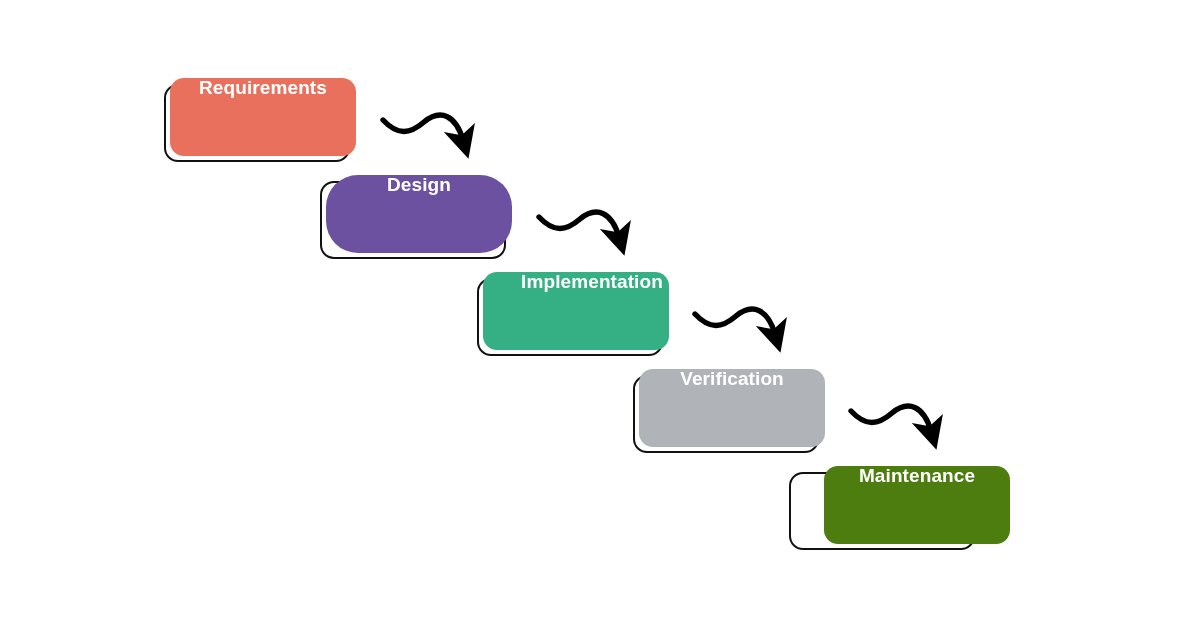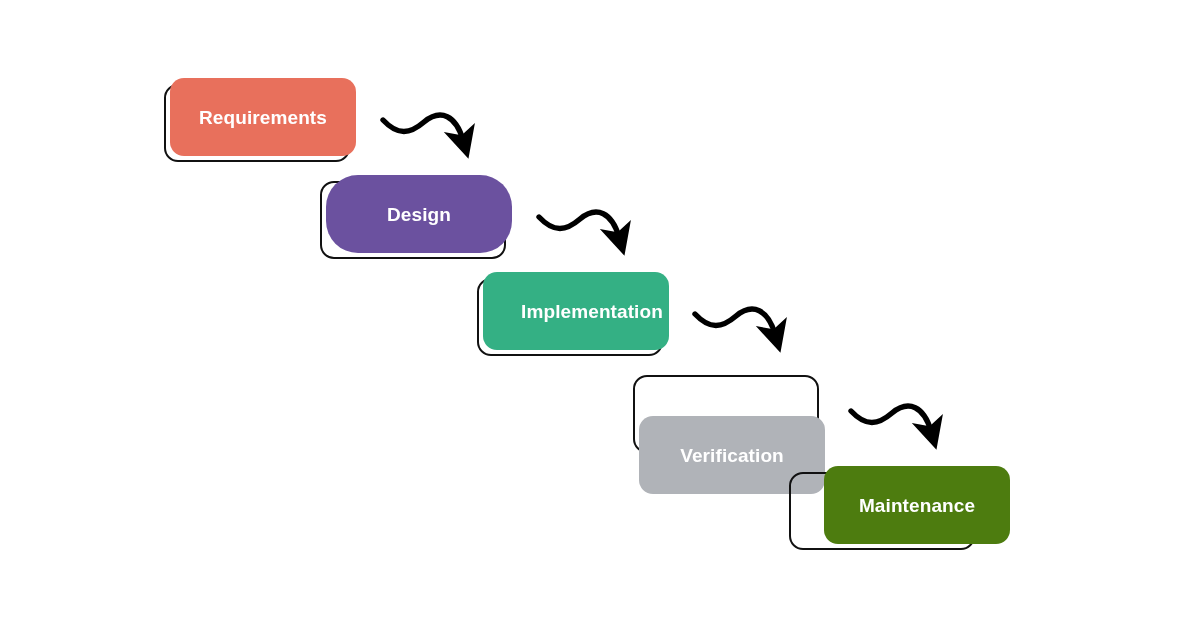--- a/index.html
+++ b/index.html
@@ -39,21 +39,20 @@
   
   .stage .fill {
     position: absolute;
     left: 6px;
     top: -6px;
     width: 186px;
     height: 78px;
     border-radius: 14px;
     box-sizing: border-box;
     display: flex;
-    align-items: center;
     justify-content: center;
   }
   .stage .label {
     color: #ffffff;
     font-family: "Liberation Sans", sans-serif;
     font-weight: bold;
     font-size: 19px;
     letter-spacing: 0.1px;
     line-height: 1;
     white-space: nowrap;
@@ -113,21 +112,21 @@
 
   <div class="stage" style="left:477px; top:278px;">
     <div class="outline"></div>
     <div class="fill" style="background:#34B084;padding-left:32px;">
       <span class="label">Implementation</span>
     </div>
   </div>
 
   <div class="stage" style="left:633px; top:375px;">
     <div class="outline"></div>
-    <div class="fill" style="background:#B0B3B8;margin-top:47px;">
+    <div class="fill" style="background:#B0B3B8;">
       <span class="label">Verification</span>
     </div>
   </div>
 
   <div class="stage" style="left:789px; top:472px;">
     <div class="outline"></div>
     <div class="fill" style="background:#4d7c0f;margin-left:29px;">
       <span class="label">Maintenance</span>
     </div>
   </div>

